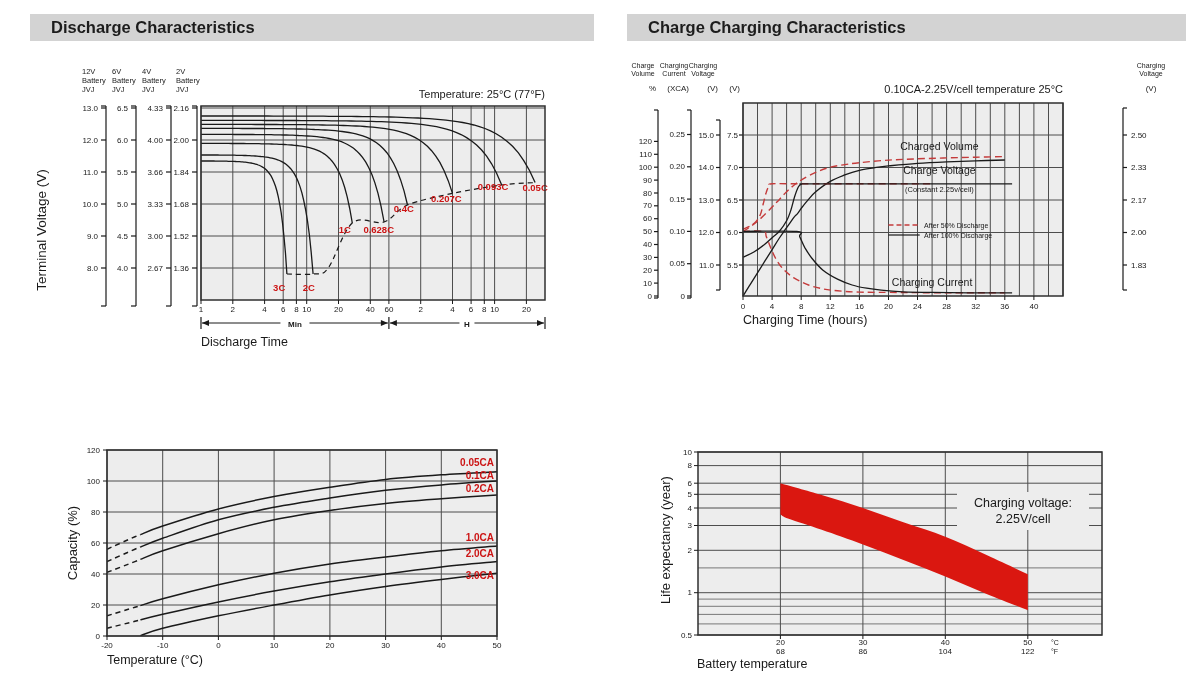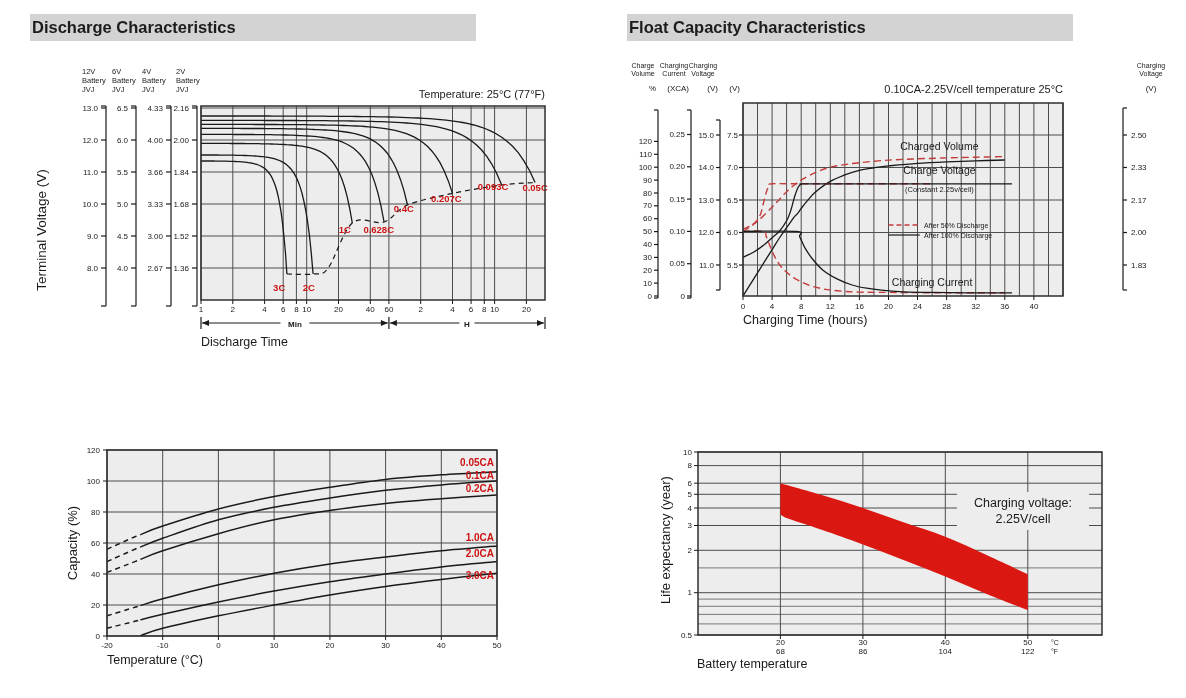--- a/index.html
+++ b/index.html
@@ -1,33 +1,33 @@
 <!DOCTYPE html>
 <html><head>
 <meta charset="utf-8">
 <style>
   html,body{margin:0;padding:0;background:#fff;}
   .page{position:relative;width:1186px;height:698px;background:#fff;overflow:hidden;
         font-family:"Liberation Sans",sans-serif;}
-  .panel-header{position:absolute;width:446px;height:27px;background:#d3d3d3;
+  .panel-header{position:absolute;width:564px;height:27px;background:#d3d3d3;
         font-weight:bold;font-size:16.5px;color:#1c1c1c;line-height:27px;
-        padding-left:2px;box-sizing:border-box;}
+        padding-left:21px;box-sizing:border-box;}
   .ph1{left:30px;top:14px}.ph2{left:627px;top:14px}.ph3{left:30px;top:389px}.ph4{left:627px;top:389px}
   svg.chart{position:absolute;}
   svg text{font-family:"Liberation Sans",sans-serif;}
 </style>
 </head>
 <body>
 
 <div class="page">
   <div class="panel-header ph1">
     <span>Discharge Characteristics</span>
   </div>
   <div class="panel-header ph2">
-    <span>Float Capacity Characteristics</span>
+    <span>Charge Charging Characteristics</span>
   </div>
 
   <svg id="chartA" class="chart" style="left:30px;top:60px" width="557" height="300">
       <rect x="171" y="46" width="344" height="194" fill="#ededed"></rect>
       <line x1="171" y1="48" x2="515" y2="48" stroke="#4d4d4d" stroke-width="1"></line>
       <line x1="171" y1="80" x2="515" y2="80" stroke="#4d4d4d" stroke-width="1"></line>
       <line x1="171" y1="112" x2="515" y2="112" stroke="#4d4d4d" stroke-width="1"></line>
       <line x1="171" y1="144" x2="515" y2="144" stroke="#4d4d4d" stroke-width="1"></line>
       <line x1="171" y1="176" x2="515" y2="176" stroke="#4d4d4d" stroke-width="1"></line>
       <line x1="171" y1="208" x2="515" y2="208" stroke="#4d4d4d" stroke-width="1"></line>

